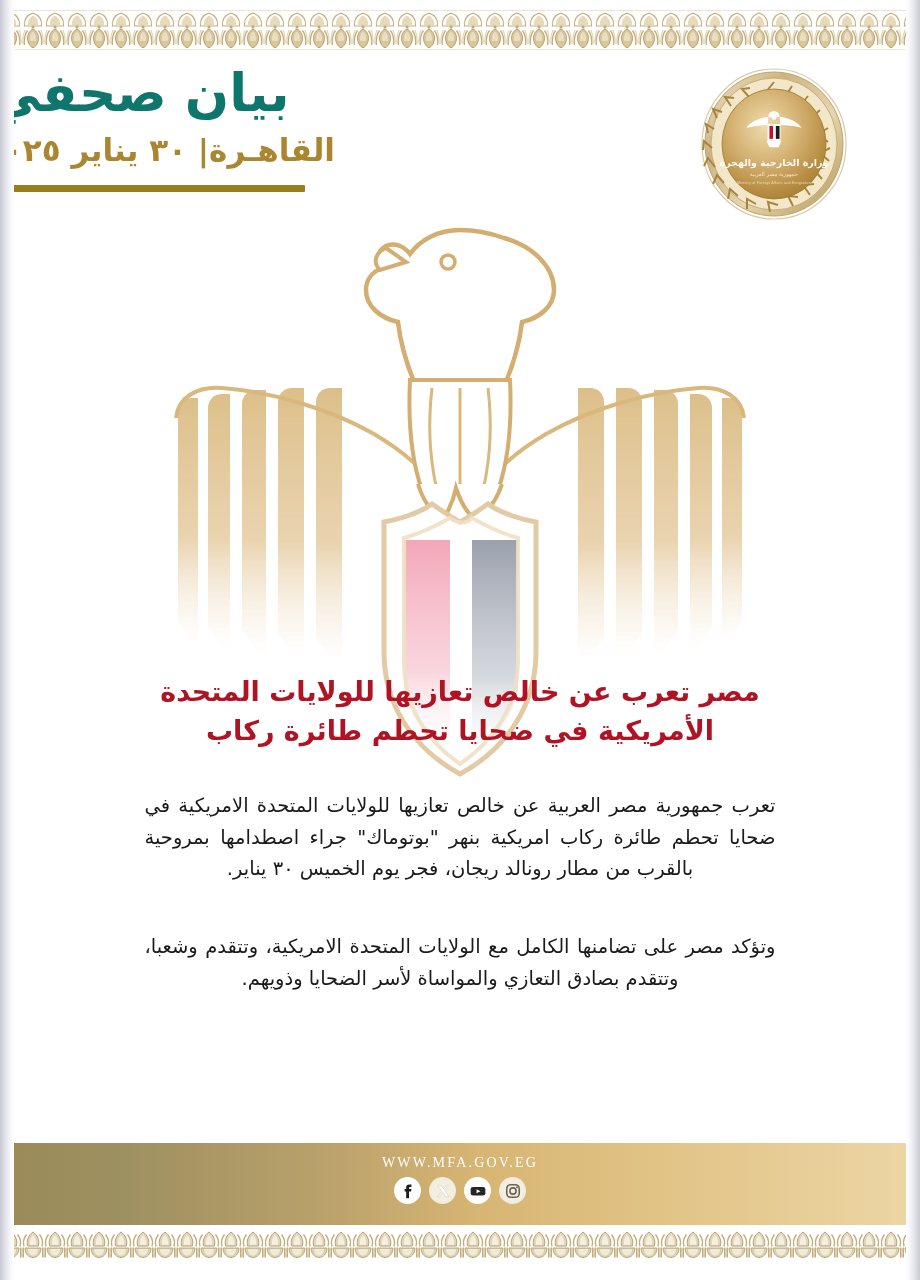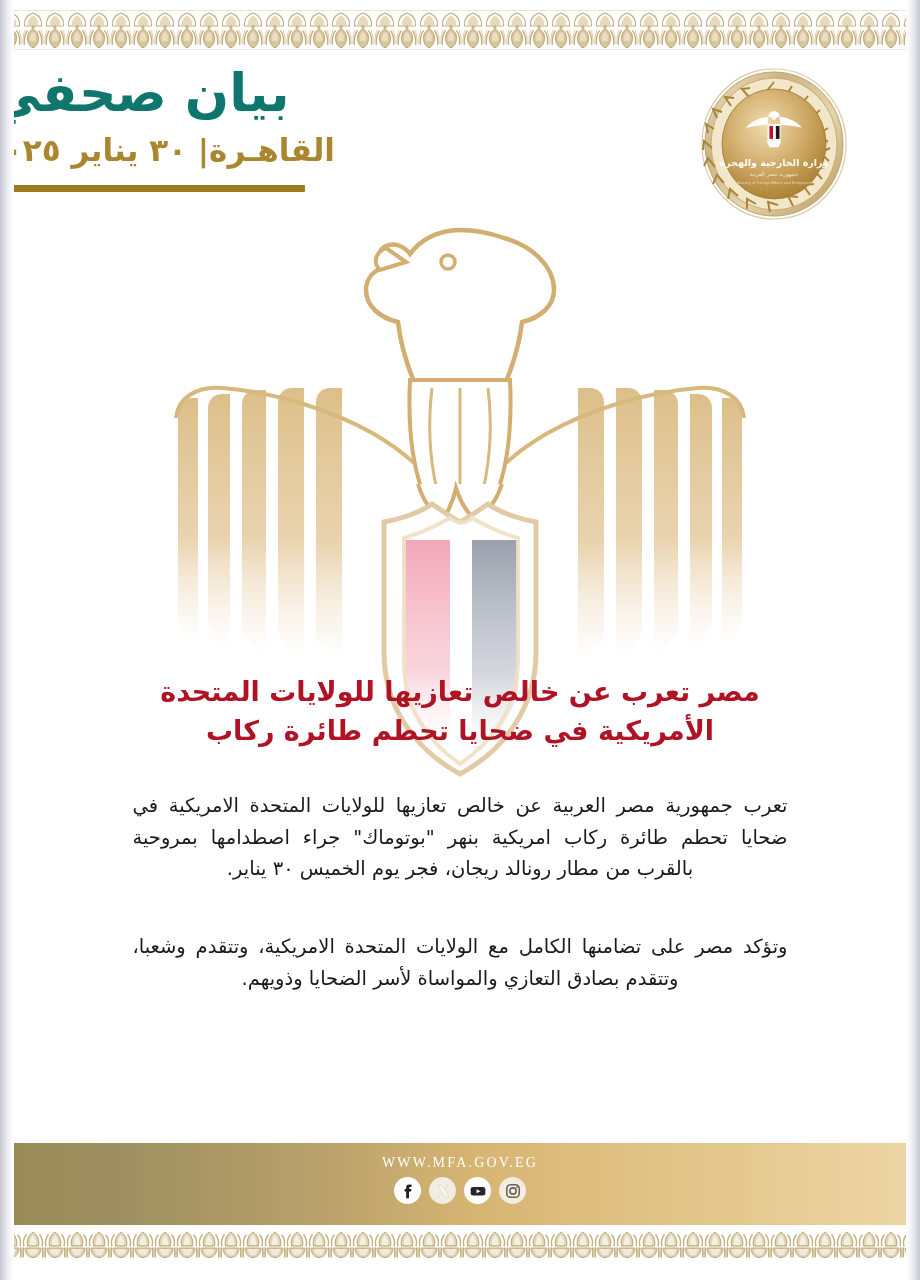--- a/index.html
+++ b/index.html
@@ -149,21 +149,21 @@
     margin: 40px auto 0 auto;
     width: 655px;
   }
   .para {
     font-family: "DejaVu Sans", sans-serif;
     font-size: 19.5px;
     line-height: 1.62;
     color: #1a1a1a;
     text-align: justify;
     text-align-last: center;
-    margin: 0;
+    margin: 12px;
   }
   .para + .para { margin-top: 46px; }
 
   
   .footer {
     position: absolute;
     left: 0;
     top: 1143px;
     width: 920px;
     height: 82px;

